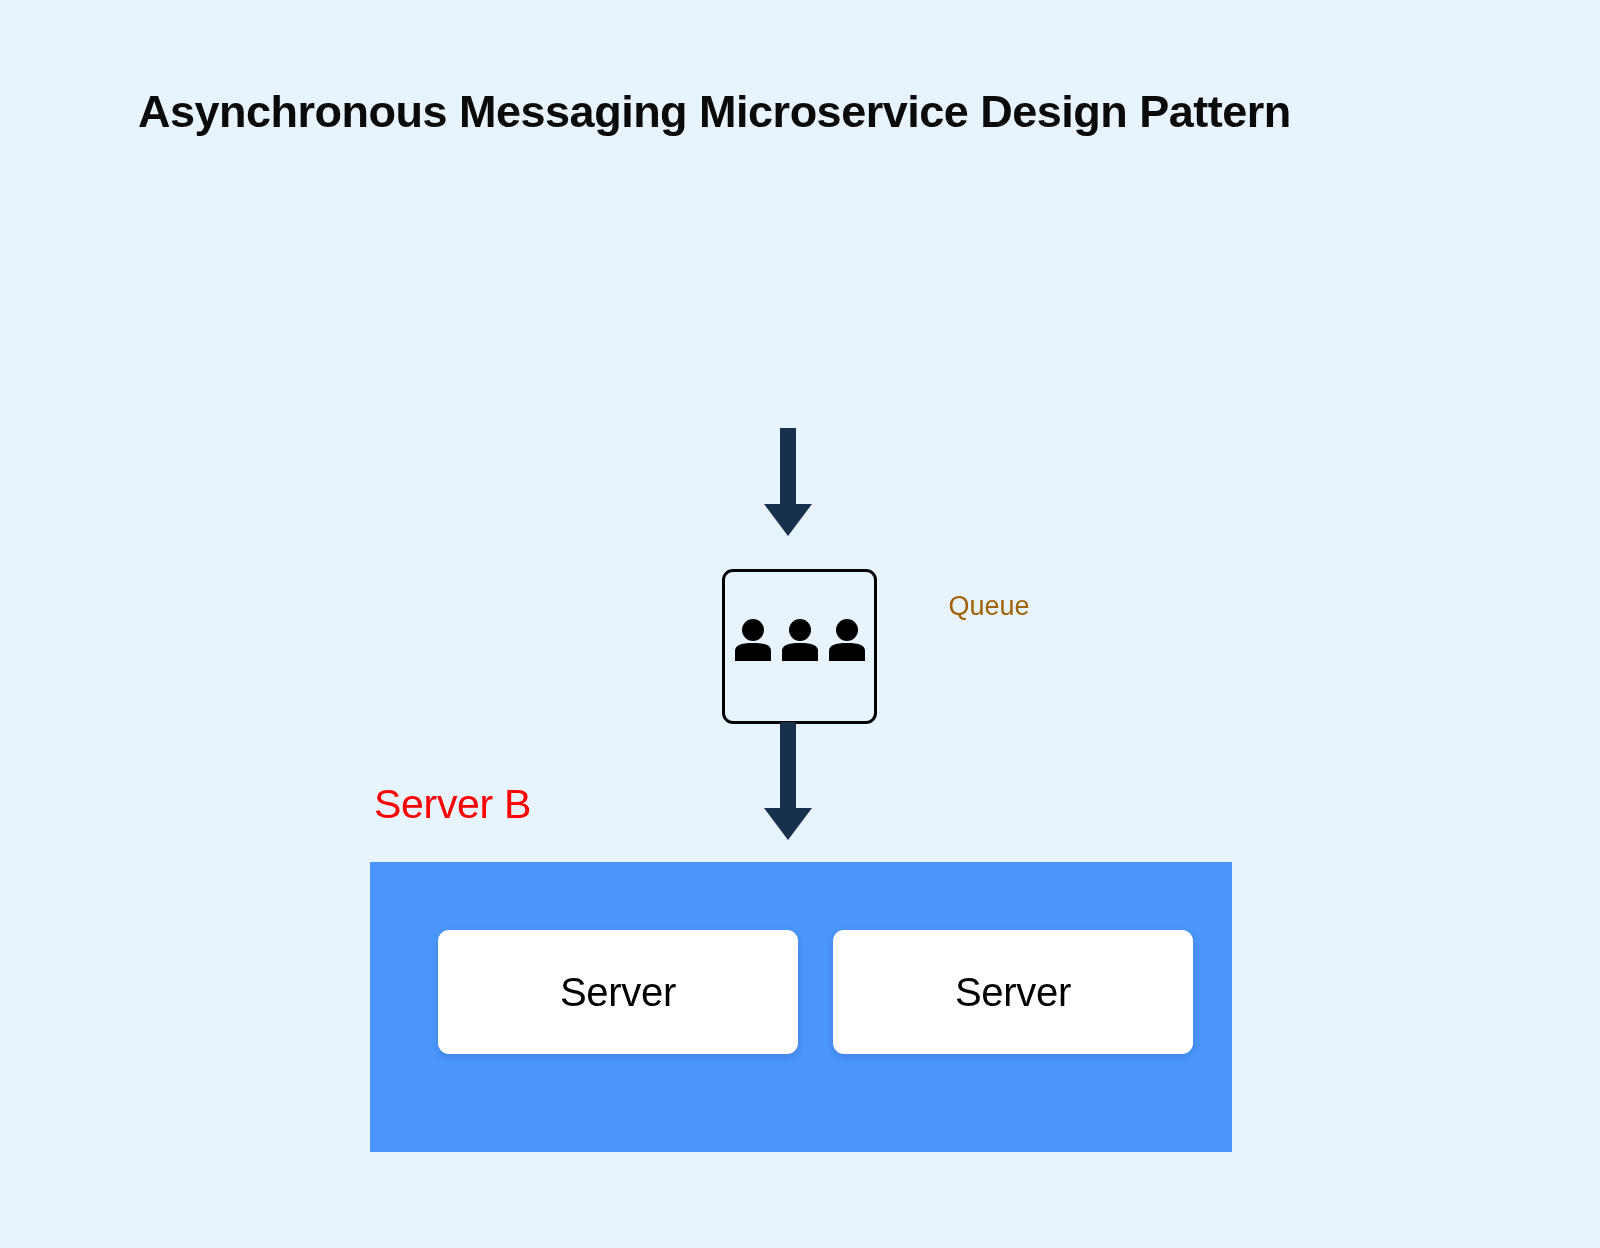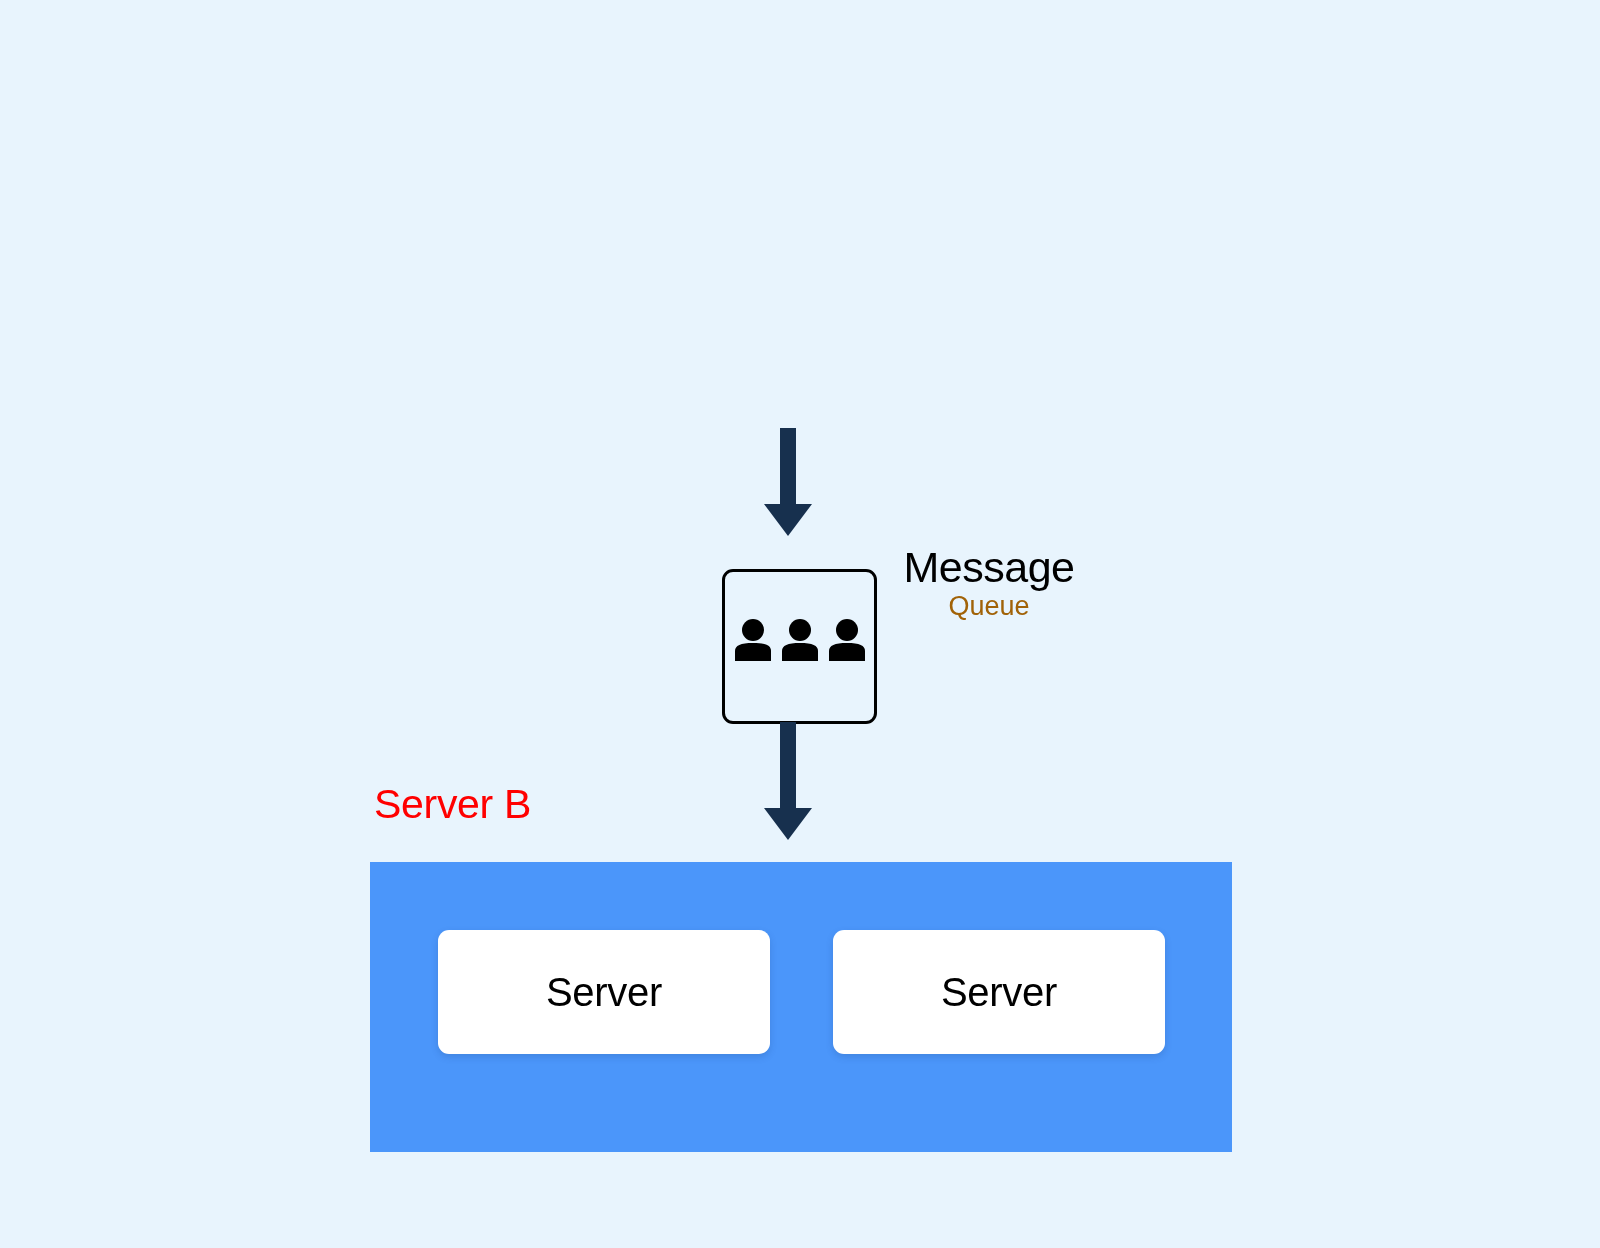--- a/index.html
+++ b/index.html
@@ -116,21 +116,21 @@
     position: absolute;
     left: 370px;
     top: 862px;
     width: 862px;
     height: 290px;
     background: #4b96fa;
   }
   .server-box {
     position: absolute;
     top: 68px;
-    width: 332px;
+    width: 360px;
     height: 124px;
     background: #ffffff;
     border-radius: 11px;
     box-shadow: 0 3px 7px rgba(20, 50, 100, 0.17);
     display: flex;
     align-items: center;
     justify-content: center;
   }
   .server-box.left  { left: 68px; }
   .server-box.right { left: 463px; }
@@ -138,20 +138,21 @@
     font-size: 40px;
     color: #000000;
     letter-spacing: -0.3px;
   }
 </style>
 </head>
 <body>
 
 <div id="canvas">
 
+  <div class="diagram-title">Asynchronous Messaging Microservice Design Pattern</div>
 
 
   <div class="arrow" style="left:760px; top:428px;">
     <svg width="56" height="110" viewBox="0 0 56 110">
       <path d="M20 0 H36 V76 H52 L28 108 L4 76 H20 Z" fill="#17304e"></path>
     </svg>
   </div>
 
   <div class="queue-box">
     <div class="queue-people">
@@ -169,21 +170,20 @@
       </span>
       <span class="person-icon">
         <svg width="38" height="42" viewBox="0 0 38 42">
           <circle cx="19" cy="11" r="11" fill="#000000"></circle>
           <path d="M1 42 V32 C1 26.5 6.5 24 19 24 C31.5 24 37 26.5 37 32 V42 Z" fill="#000000"></path>
         </svg>
       </span>
     </div>
   </div>
 
-  <div class="queue-label-message">Message</div>
   <div class="queue-label-queue">Queue</div>
 
   <div class="arrow" style="left:760px; top:722px;">
     <svg width="56" height="120" viewBox="0 0 56 120">
       <path d="M20 0 H36 V86 H52 L28 118 L4 86 H20 Z" fill="#17304e"></path>
     </svg>
   </div>
 
   <div class="service-b-label">Server B</div>
 

